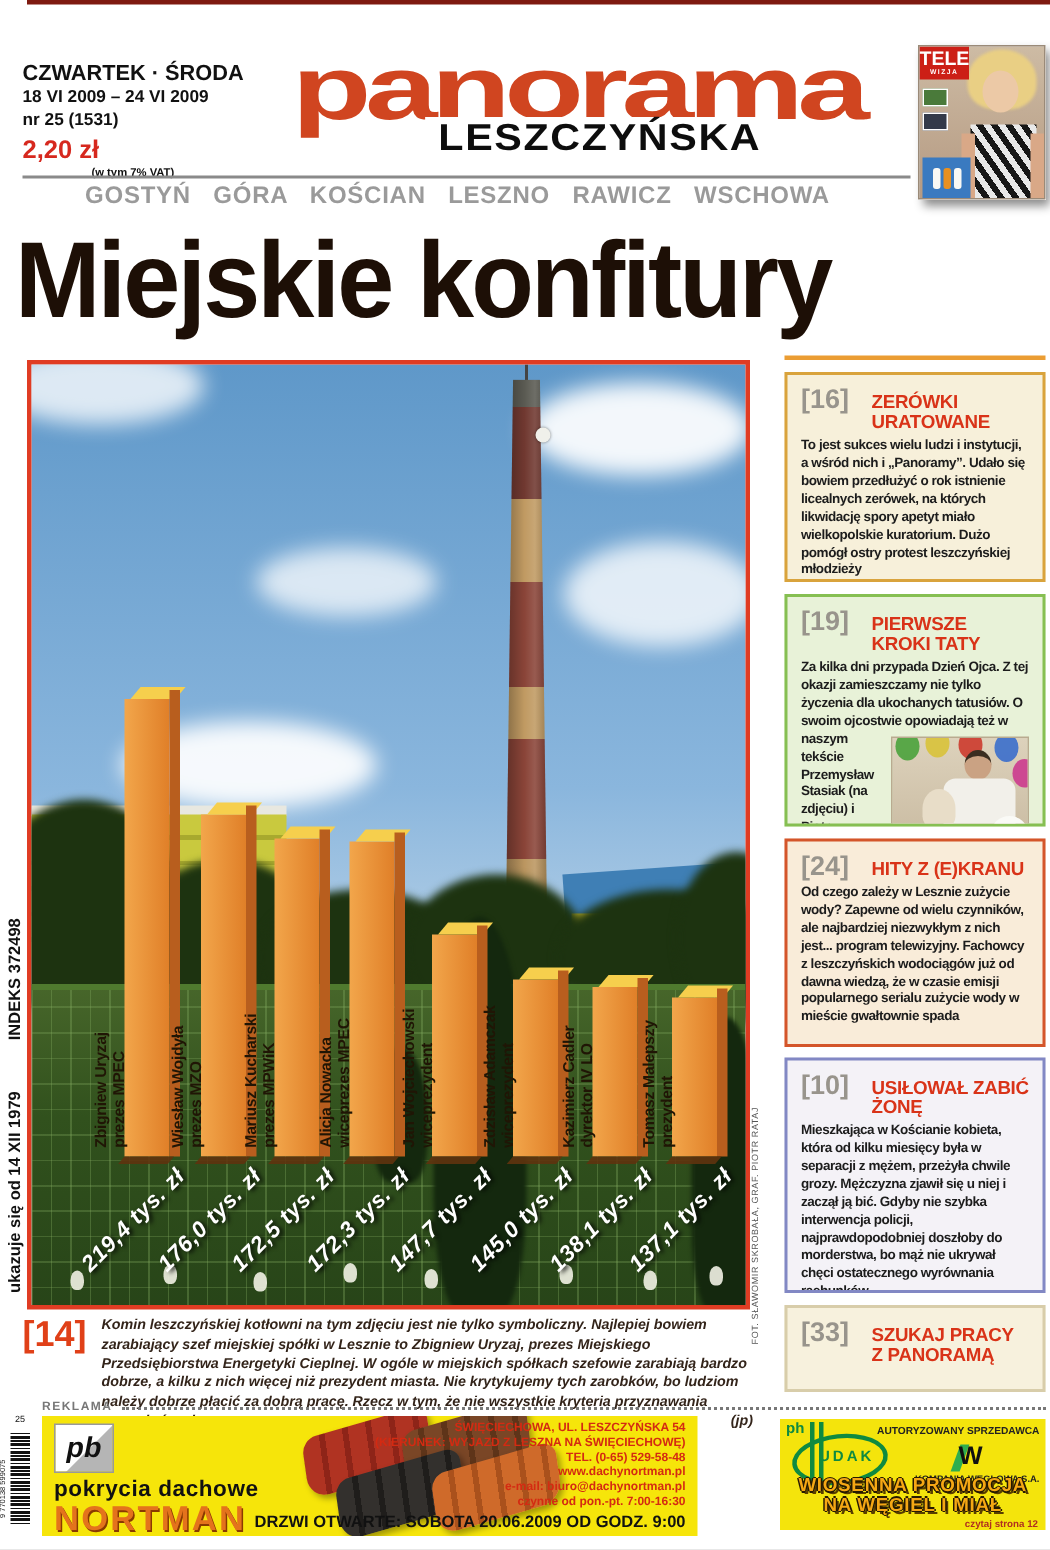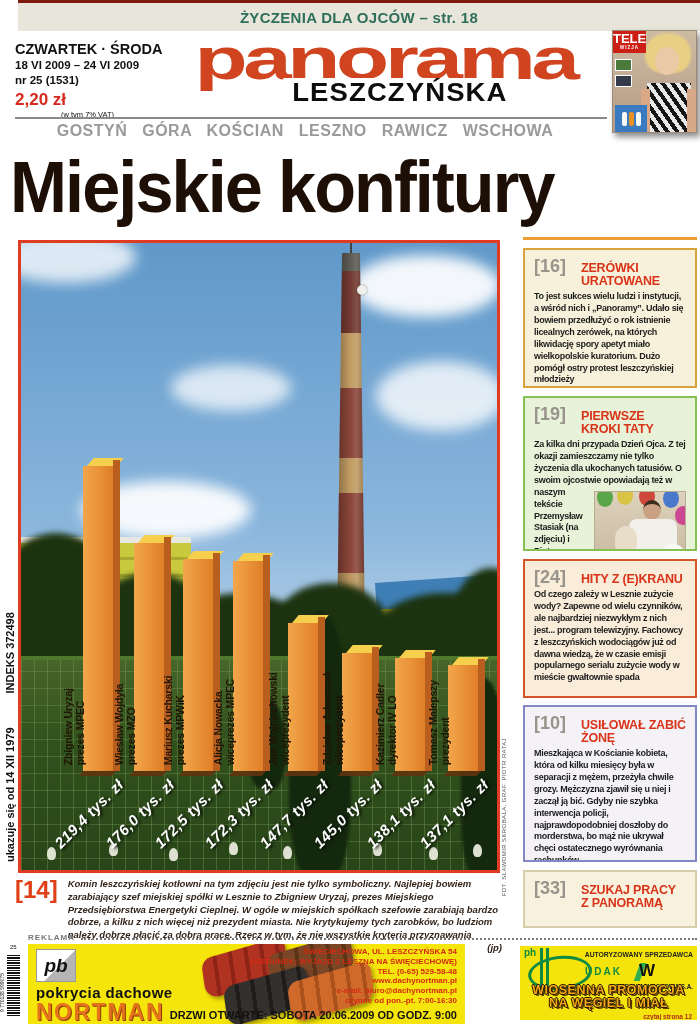--- a/index.html
+++ b/index.html
@@ -9,21 +9,21 @@
   
   .topline{position:absolute;left:18px;top:0;right:0;height:3px;background:#7e1a10;}
   .banner{position:absolute;left:18px;top:3px;right:0;height:28px;background:#e8e5da;display:flex;align-items:center;justify-content:center;}
   .banner span{color:#2e6f5a;font-weight:900;font-size:15px;letter-spacing:.3px;}
 
   
   .issue{position:absolute;left:15px;top:40px;width:160px;line-height:1.25;}
   .issue .day{font-size:14.5px;font-weight:900;color:#111;}
   .issue .dates,.issue .no{font-size:11.5px;font-weight:bold;color:#111;}
   .issue .price{font-size:17px;font-weight:900;color:#d6281e;margin-top:2px;}
-  .issue .vat{font-size:7.5px;font-weight:normal;color:#111;padding-left:46px;}
+  .issue .vat{font-size:7.5px;font-weight:bold;color:#111;padding-left:46px;}
   .logo{position:absolute;left:160px;top:30px;width:450px;text-align:center;}
   .logo-main{display:block;font-size:60px;line-height:.95;font-weight:900;color:#d04520;letter-spacing:-3px;transform:scaleX(1.45);transform-origin:center;}
   .logo-sub{display:inline-block;position:relative;z-index:2;background:#fff;padding:0 8px;margin-top:-16px;margin-left:30px;font-size:25px;font-weight:900;color:#0d0d0d;letter-spacing:1px;transform:scaleX(1.1);}
   .cities-rule{position:absolute;left:15px;top:117px;width:592px;height:2px;background:#8a8a8a;}
   .cities{position:absolute;left:0;top:122px;width:610px;text-align:center;font-size:16px;font-weight:900;color:#9a9a9a;word-spacing:10px;letter-spacing:.5px;}
 
   
   .tele{position:absolute;left:612px;top:30px;width:85px;height:103px;background:linear-gradient(180deg,#cdbba4,#b59a82);box-shadow:3px 4px 6px rgba(0,0,0,.45);overflow:hidden;border:1px solid #9a8a78;}
   .tele-head{position:absolute;left:0;top:0;width:33px;height:22px;background:#cc1f16;color:#fff;font-weight:900;font-size:13px;line-height:15px;text-align:center;}
   .tele-head small{display:block;font-size:4.5px;line-height:4px;letter-spacing:1px;}
@@ -123,38 +123,35 @@
   .tile.t2{left:72px;top:0;background:repeating-linear-gradient(90deg,#7a4626 0 12px,#5e3419 12px 16px);}
   .tile.t3{left:28px;top:32px;background:repeating-linear-gradient(90deg,#33302d 0 12px,#1f1d1b 12px 16px);}
   .tile.t4{left:92px;top:28px;background:repeating-linear-gradient(90deg,#cf6a2a 0 12px,#aa511c 12px 16px);}
   .nort-addr{position:absolute;right:8px;top:3px;text-align:right;color:#d42a12;font-size:8px;font-weight:bold;line-height:1.22;}
   .nort-open{position:absolute;right:8px;bottom:3px;font-size:11px;font-weight:900;color:#111;margin-top:12px;}
 
   .ad-hudak{position:absolute;left:520px;top:946px;width:177px;height:74px;background:#f4e40c;overflow:hidden;}
   .hud-ph{position:absolute;left:4px;top:1px;font-size:10px;font-weight:900;color:#0f8a40;}
   .hud-ellipse{position:absolute;left:8px;top:10px;width:64px;height:34px;border:3px solid #0f8a40;border-radius:50%;transform:rotate(-6deg);}
   .hud-bar{position:absolute;top:2px;width:3px;height:42px;background:#0f8a40;}
-  .hud-name{position:absolute;left:26px;top:20px;font-size:10px;font-weight:900;color:#0f8a40;letter-spacing:2px;margin-left:39px;}
+  .hud-name{position:absolute;left:26px;top:20px;font-size:10px;font-weight:900;color:#0f8a40;letter-spacing:2px;}
   .hud-dealer{position:absolute;right:4px;top:5px;font-size:6.8px;font-weight:900;color:#222;}
   .kw-mark{position:absolute;right:40px;top:15px;width:22px;height:20px;}
   .kw-mark .g{position:absolute;left:2px;top:2px;width:6px;height:18px;background:#2fae4e;transform:skewX(-20deg);}
   .kw-mark .w{position:absolute;left:4px;top:0;font-size:17px;font-weight:900;color:#111;}
   .hud-comp{position:absolute;right:4px;top:37px;font-size:6.3px;font-weight:900;color:#222;}
   .hud-promo{position:absolute;left:0;right:0;bottom:9px;text-align:center;font-size:12.5px;line-height:1.1;font-weight:900;color:#f5a714;letter-spacing:.5px;text-shadow:1px 0 0 #261a00,-1px 0 0 #261a00,0 1px 0 #261a00,0 -1px 0 #261a00,2px 2px 0 #593e00;}
   .hud-more{position:absolute;right:5px;bottom:0;font-size:6.5px;font-weight:bold;color:#b03020;}
 </style>
 </head>
 <body>
 
 <div class="page">
 
   <div class="topline"></div>
-  <div class="banner">
-    <span>ŻYCZENIA DLA OJCÓW – str. 18</span>
-  </div>
 
   <div class="issue">
     <div class="day">CZWARTEK · ŚRODA</div>
     <div class="dates">18 VI 2009 – 24 VI 2009</div>
     <div class="no">nr 25 (1531)</div>
     <div class="price">2,20 zł</div>
     <div class="vat">(w tym 7% VAT)</div>
   </div>
 
   <div class="logo">

